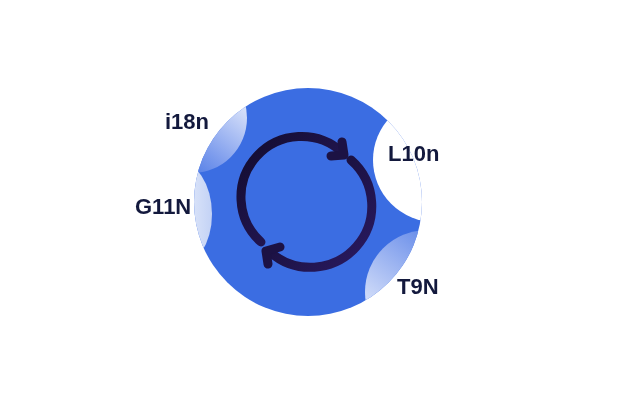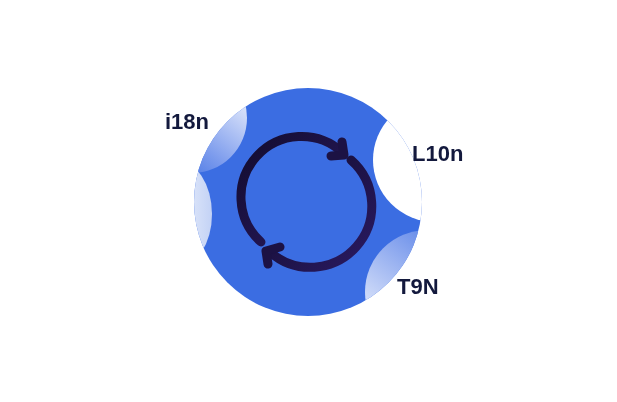--- a/index.html
+++ b/index.html
@@ -9,21 +9,21 @@
       position: absolute;
       font-family: "Liberation Sans", sans-serif;
       font-weight: bold;
       font-size: 22px;
       color: #13193d;
       line-height: 1;
       white-space: nowrap;
     }
     #lbl-i18n { left: 165px; top: 111px; }
     #lbl-g11n { left: 135px; top: 196px; }
-    #lbl-l10n { left: 412px; top: 143px; }
+    #lbl-l10n { left: 388px; top: 143px; }
     #lbl-t9n  { left: 397px; top: 276px; }
   </style>
 </head>
 <body>
 
 <div class="stage">
   <svg width="617" height="402" viewBox="0 0 617 402" xmlns="http://www.w3.org/2000/svg">
     <defs>
       <linearGradient id="g-i18n" x1="0.25" y1="1" x2="0.95" y2="0.1">
         <stop offset="0" stop-color="#3b6de2" stop-opacity="1"></stop>
@@ -77,15 +77,16 @@
 
       <path d="M 351 160 A 58 58 0 0 1 270 252" stroke="url(#g-arrow)" stroke-width="9"></path>
 
       <path d="M 342 142 L 344 155 L 331 156" stroke="#1c1244" stroke-width="9"></path>
 
       <path d="M 268 264 L 266 251 L 280 247" stroke="#1c1244" stroke-width="9"></path>
     </g>
   </svg>
 
   <div class="label" id="lbl-i18n">i18n</div>
+  <div class="label" id="lbl-g11n">G11N</div>
   <div class="label" id="lbl-l10n">L10n</div>
   <div class="label" id="lbl-t9n">T9N</div>
 </div>
 
 </body></html>

